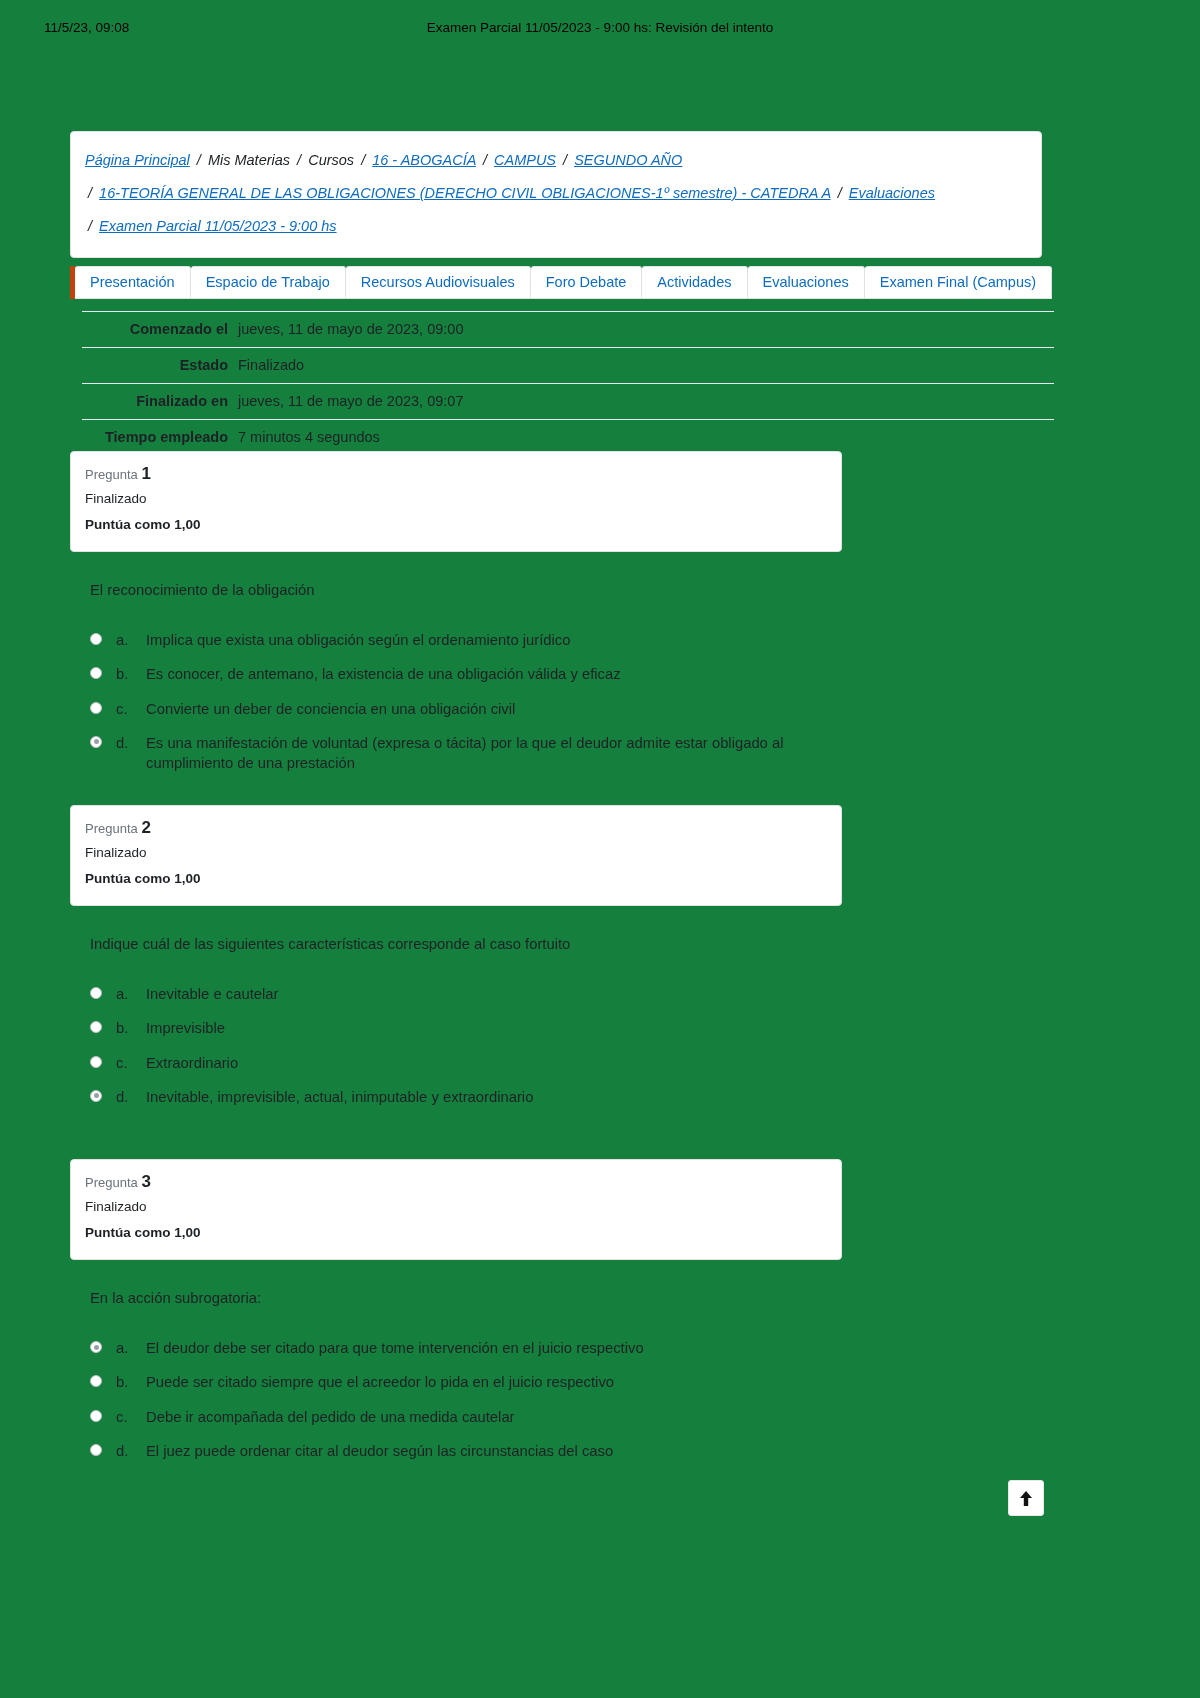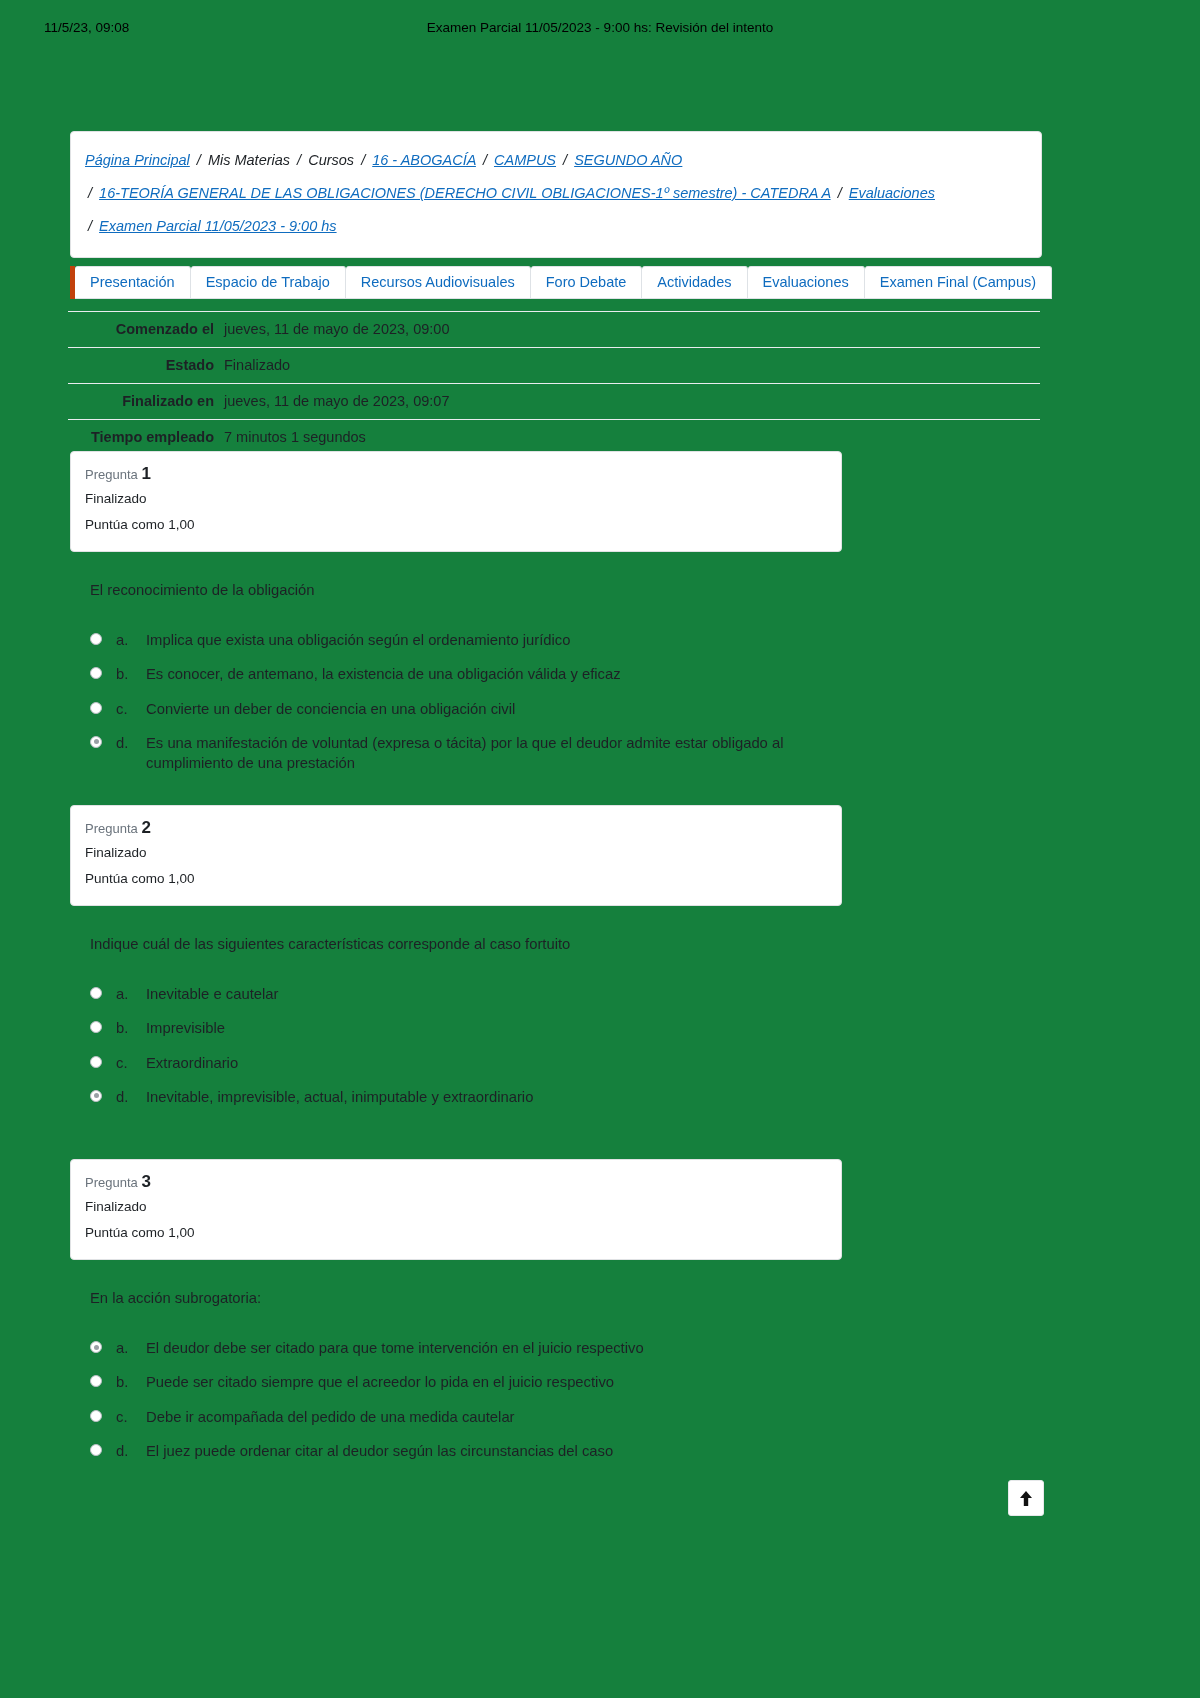--- a/index.html
+++ b/index.html
@@ -74,21 +74,21 @@
     color: #0f6cbf;
     background: #fff;
     white-space: nowrap;
     border-radius: 3px 3px 0 0;
     cursor: pointer;
   }
 
   
   .info-table {
     position: absolute;
-    left: 68px; top: 311px;
+    left: 82px; top: 311px;
     width: 972px;
     border-collapse: collapse;
     font-size: 14.5px;
   }
   .info-table tr { border-top: 1px solid #e9ecef; }
   .info-table tr:first-child { border-top: 1px solid #e9ecef; }
   .info-table th {
     text-align: right;
     font-weight: bold;
     width: 156px;
@@ -126,20 +126,21 @@
   }
   .q-state {
     font-size: 13.5px;
     color: #1d2125;
     line-height: 26px;
   }
   .q-marks {
     font-size: 13.5px;
     color: #1d2125;
     line-height: 26px;
+    font-weight: bold;
   }
   .q-marks .mval { }
 
   .qtext {
     font-size: 14.8px;
     color: #1d2125;
     margin-left: 20px;
     line-height: 20px;
   }
   .answer {
@@ -234,21 +235,21 @@
         <tr>
           <th>Estado</th>
           <td>Finalizado</td>
         </tr>
         <tr>
           <th>Finalizado en</th>
           <td>jueves, 11 de mayo de 2023, 09:07</td>
         </tr>
         <tr>
           <th>Tiempo empleado</th>
-          <td>7 minutos 1 segundos</td>
+          <td>7 minutos 4 segundos</td>
         </tr>
       </tbody>
   </table>
 
   <div>
       <div class="qblock" style="top: 451px;">
         <div class="qinfo">
           <div class="q-no"><span>Pregunta </span><b>1</b></div>
           <div class="q-state">Finalizado</div>
           <div class="q-marks"><span>Puntúa como </span><span class="mval">1,00</span></div>

